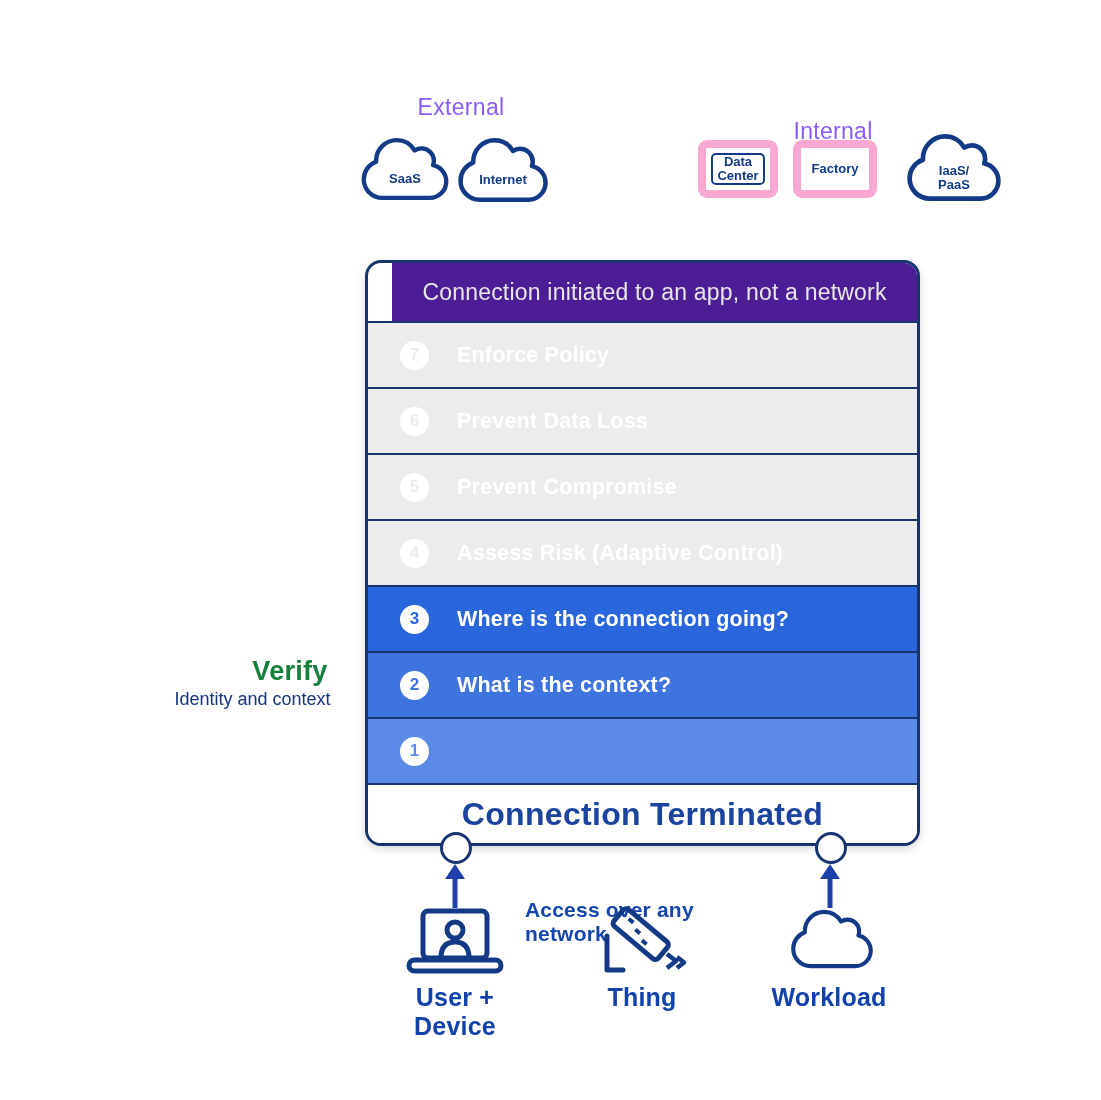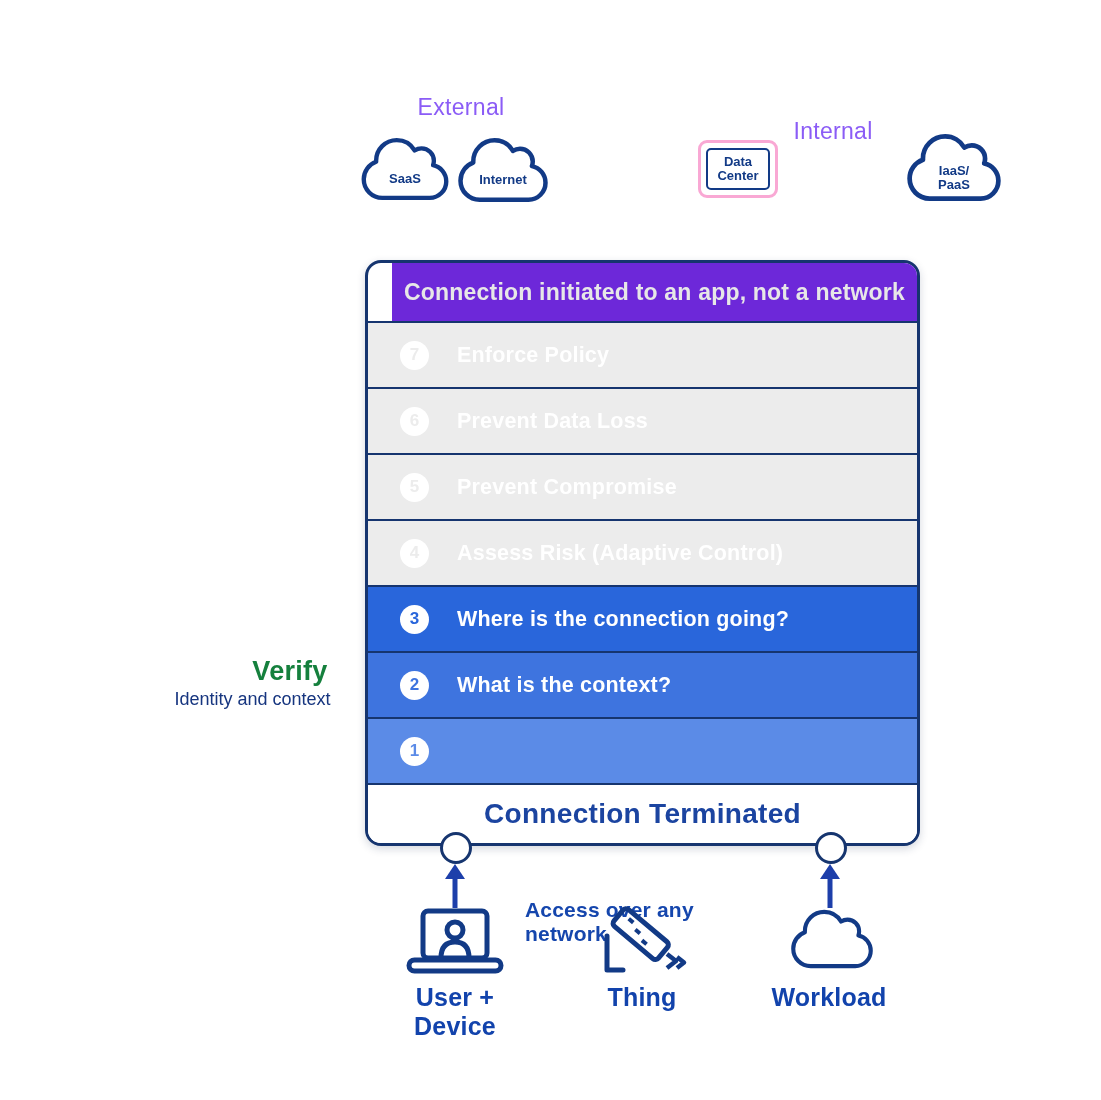--- a/index.html
+++ b/index.html
@@ -11,40 +11,40 @@
   #external-title{left:391px;top:94px;width:140px;}
   #internal-title{left:763px;top:94px;width:140px;margin-top:24px;}
 
   
   .cloud-wrap{position:absolute;}
   .cloud-wrap svg{display:block;}
   .cloud-label{position:absolute;left:0;top:10px;width:100%;height:100%;display:flex;align-items:center;justify-content:center;
     font-weight:bold;font-size:13px;color:#123A86;text-align:center;line-height:1.05;white-space:pre-line;}
 
   
-  .int-box{position:absolute;border:3px solid #f9a8d4;border-radius:9px;box-sizing:border-box;
+  .int-box{position:absolute;border:8px solid #f9a8d4;border-radius:9px;box-sizing:border-box;
     display:flex;align-items:center;justify-content:center;}
   .int-box .inner{position:absolute;left:5px;top:5px;right:5px;bottom:5px;border:2.5px solid #123A86;border-radius:5px;}
   .int-box .box-label{position:relative;z-index:2;font-weight:bold;font-size:13px;color:#123A86;text-align:center;line-height:1.1;padding:0 6px;}
 
   
   .card{position:absolute;left:365px;top:260px;width:555px;border:3px solid #16356F;border-radius:16px;
     box-sizing:border-box;overflow:hidden;background:#fff;box-shadow:0 3px 8px rgba(20,40,80,.18);}
-  .card-header{height:58px;display:flex;align-items:center;justify-content:center;background:#6d28d9;
-    color:#E7E7E7;font-weight:bold;font-size:23px;letter-spacing:.2px;margin-left:24px;}
+  .card-header{height:58px;display:flex;align-items:center;justify-content:center;background:#4c1d95;
+    color:#E7E7E7;font-weight:normal;font-size:23px;letter-spacing:.2px;margin-left:24px;}
   .step{height:66px;box-sizing:border-box;border-top:2px solid #16356F;display:flex;align-items:center;gap:28px;padding-left:32px;}
   .step .num{flex:0 0 auto;width:29px;height:29px;border-radius:50%;background:#fff;display:flex;align-items:center;justify-content:center;
     font-weight:bold;font-size:17px;}
   .step .step-label{font-weight:bold;font-size:21.5px;color:#fff;letter-spacing:.2px;}
   .step--gray{background:#ECECEC;}        .step--gray .num{color:#ECECEC;}
   .step--b3{background:#2966DB;}          .step--b3 .num{color:#2966DB;}
   .step--b2{background:#3E74DF;}          .step--b2 .num{color:#3E74DF;}
   .step--b1{background:#5B8BE7;}          .step--b1 .num{color:#5B8BE7;}
   .card-footer{height:58px;border-top:2px solid #16356F;display:flex;align-items:center;justify-content:center;background:#fff;
-    color:#1B44A0;font-weight:bold;font-size:28px;letter-spacing:.3px;}
+    color:#1B44A0;font-weight:bold;font-size:32px;letter-spacing:.3px;}
 
   
   .port{position:absolute;width:26px;height:26px;box-sizing:content-box;border:3px solid #16356F;border-radius:50%;background:#fff;z-index:5;}
   #port-left{left:440px;top:832px;}
   #port-right{left:815px;top:832px;}
 
   
   #verify-title{position:absolute;left:240px;top:656px;width:100px;text-align:center;
     font-weight:bold;font-size:27px;color:#15803d;letter-spacing:.3px;}
   #verify-subtitle{position:absolute;left:160px;top:689px;width:185px;text-align:center;
@@ -86,20 +86,23 @@
     <span class="cloud-label">SaaS</span>
   </div>
 
   <div class="zone-title" id="internal-title">Internal</div>
 
   <div class="int-box" style="left:698px;top:140px;width:80px;height:58px;">
     <div class="inner"></div>
     <span class="box-label">Data Center</span>
   </div>
 
+  <div class="int-box" style="left:793px;top:140px;width:84px;height:58px;">
+    <span class="box-label">Factory</span>
+  </div>
 
   <div class="cloud-wrap" style="left:907px;top:132px;width:94px;height:71px;">
     <svg width="94" height="71" viewBox="0 0 640 512">
       <path fill="none" stroke="#123A86" stroke-width="34" stroke-linejoin="round" d="M537.6 226.6c4.1-10.7 6.4-22.4 6.4-34.6 0-53-43-96-96-96-19.7 0-38.1 6-53.3 16.2C367 64.2 315.3 32 256 32c-88.4 0-160 71.6-160 160 0 2.7.1 5.4.2 8.1C40.2 219.8 0 273.2 0 336c0 79.5 64.5 144 144 144h368c70.7 0 128-57.3 128-128 0-61.9-44-113.6-102.4-125.4z"></path>
     </svg>
     <span class="cloud-label">IaaS/
 PaaS</span>
   </div>
 
   <div class="card">

